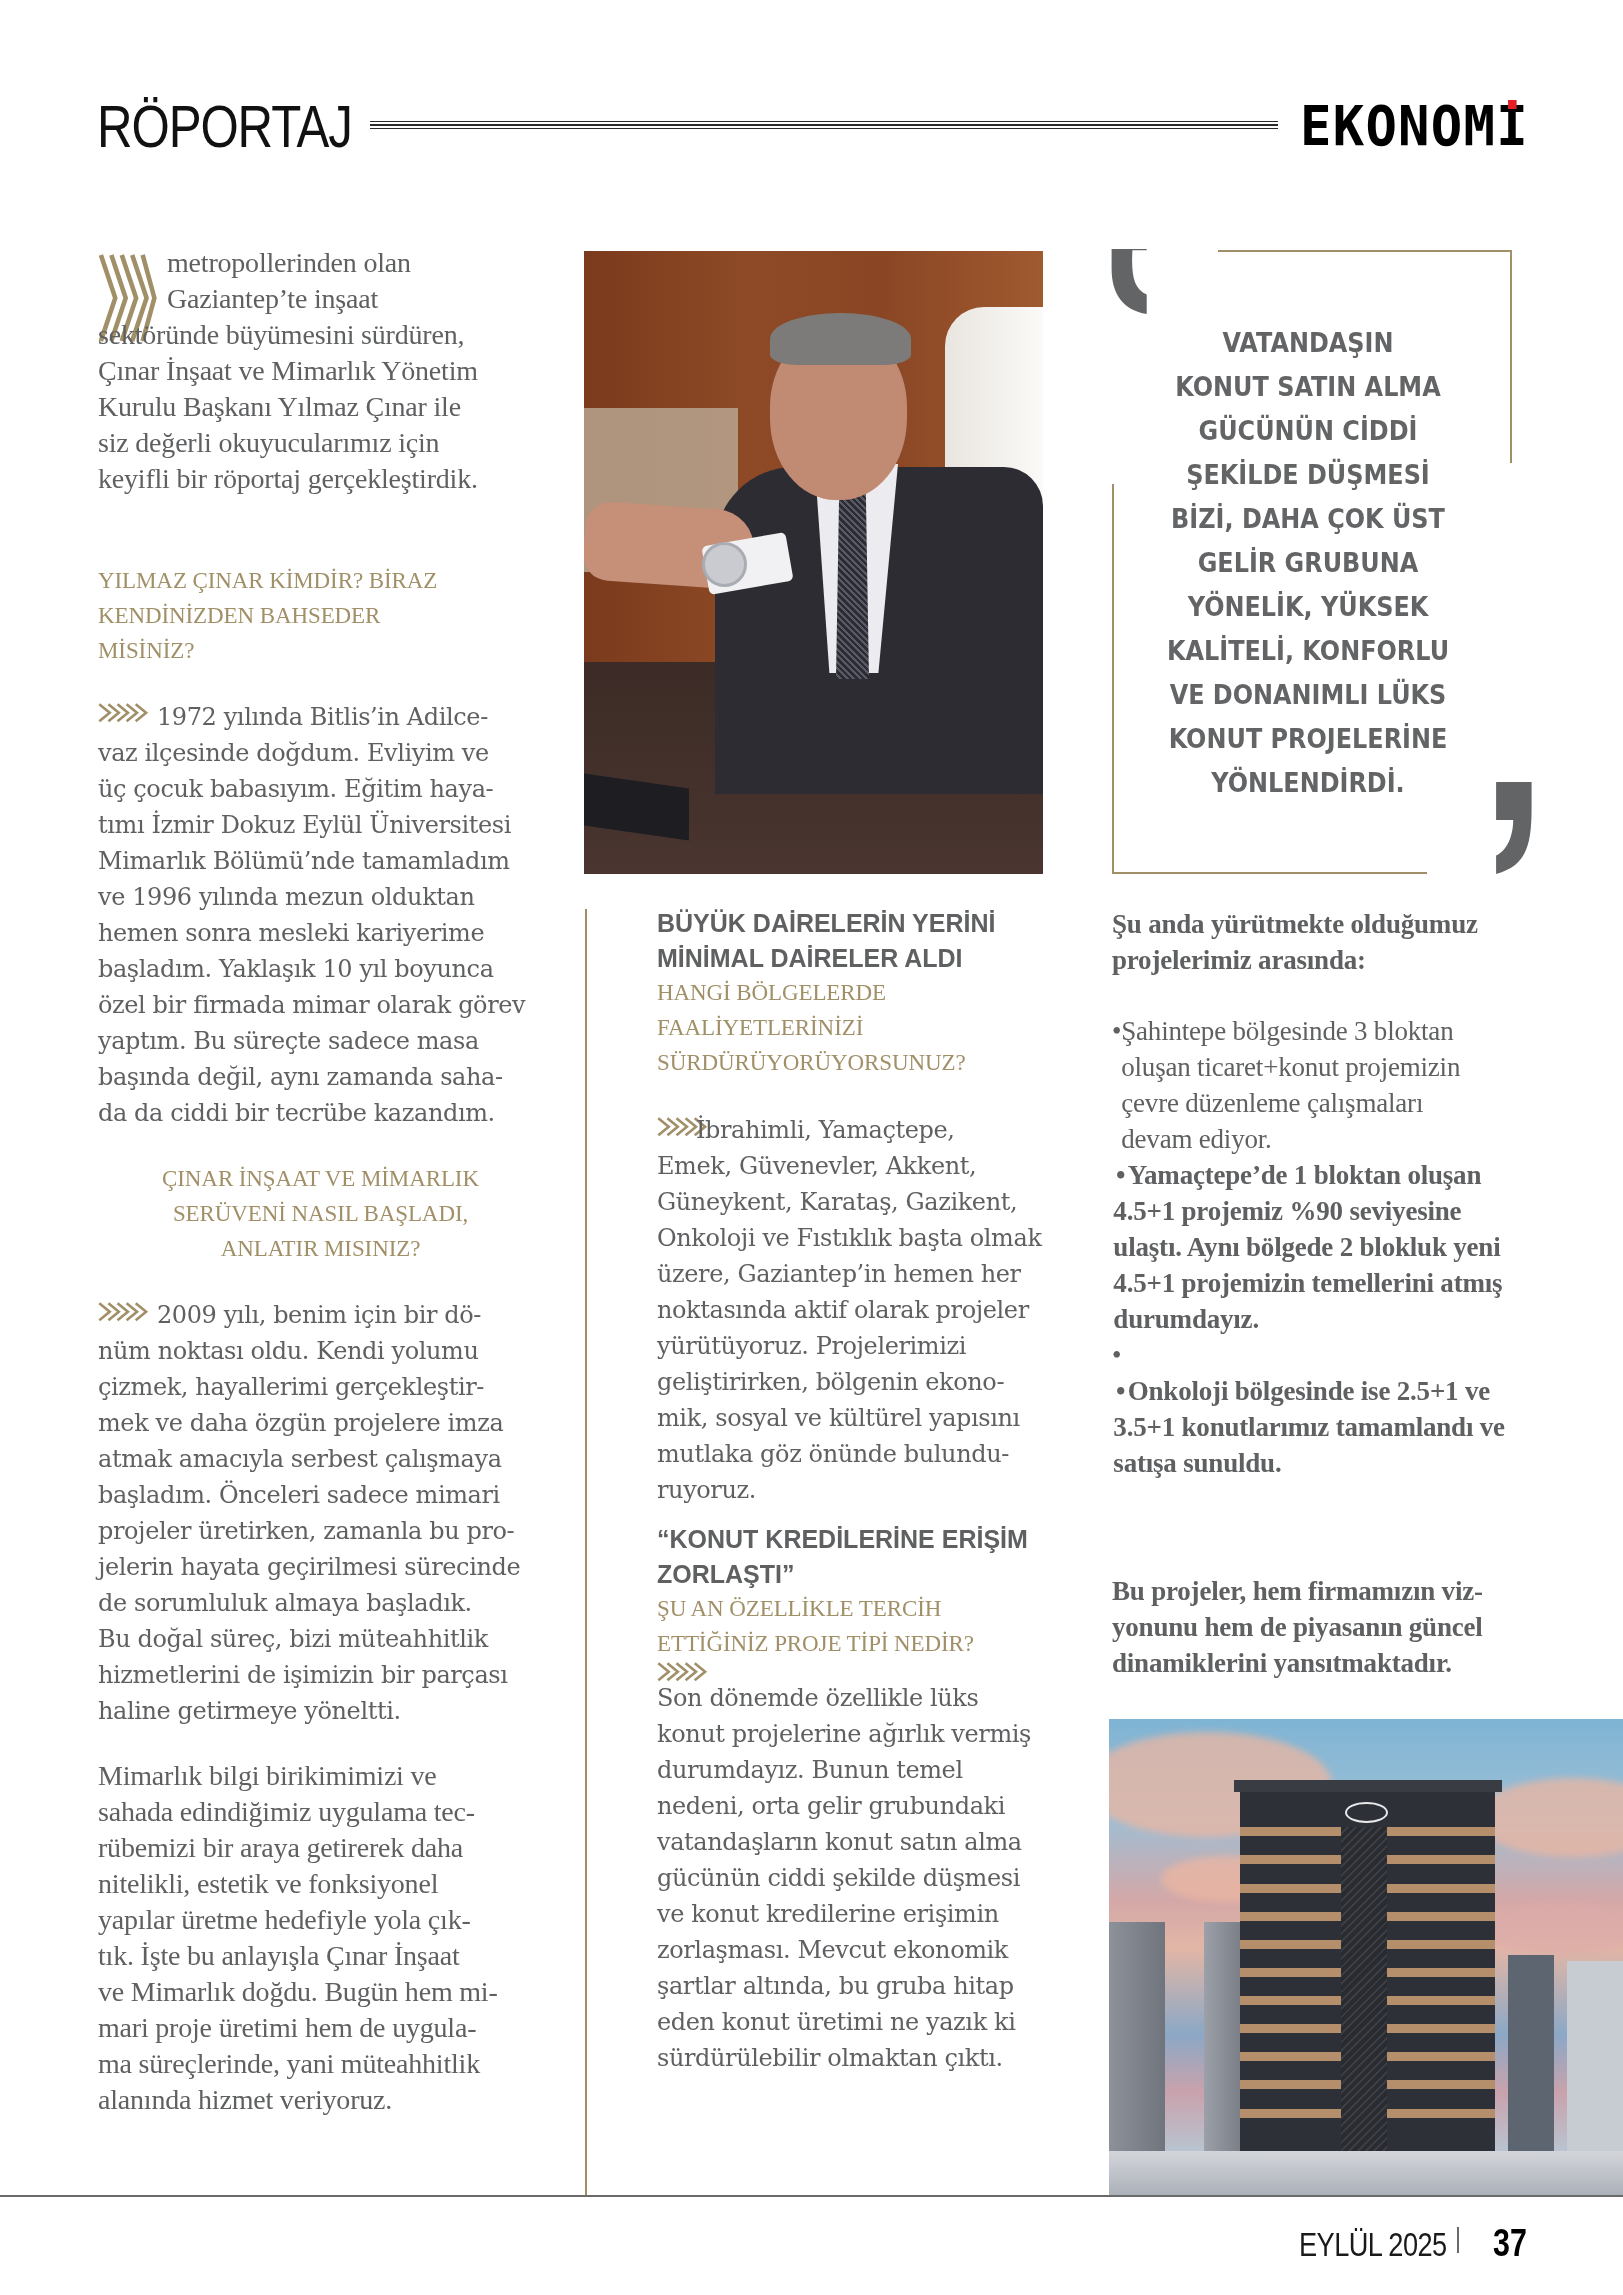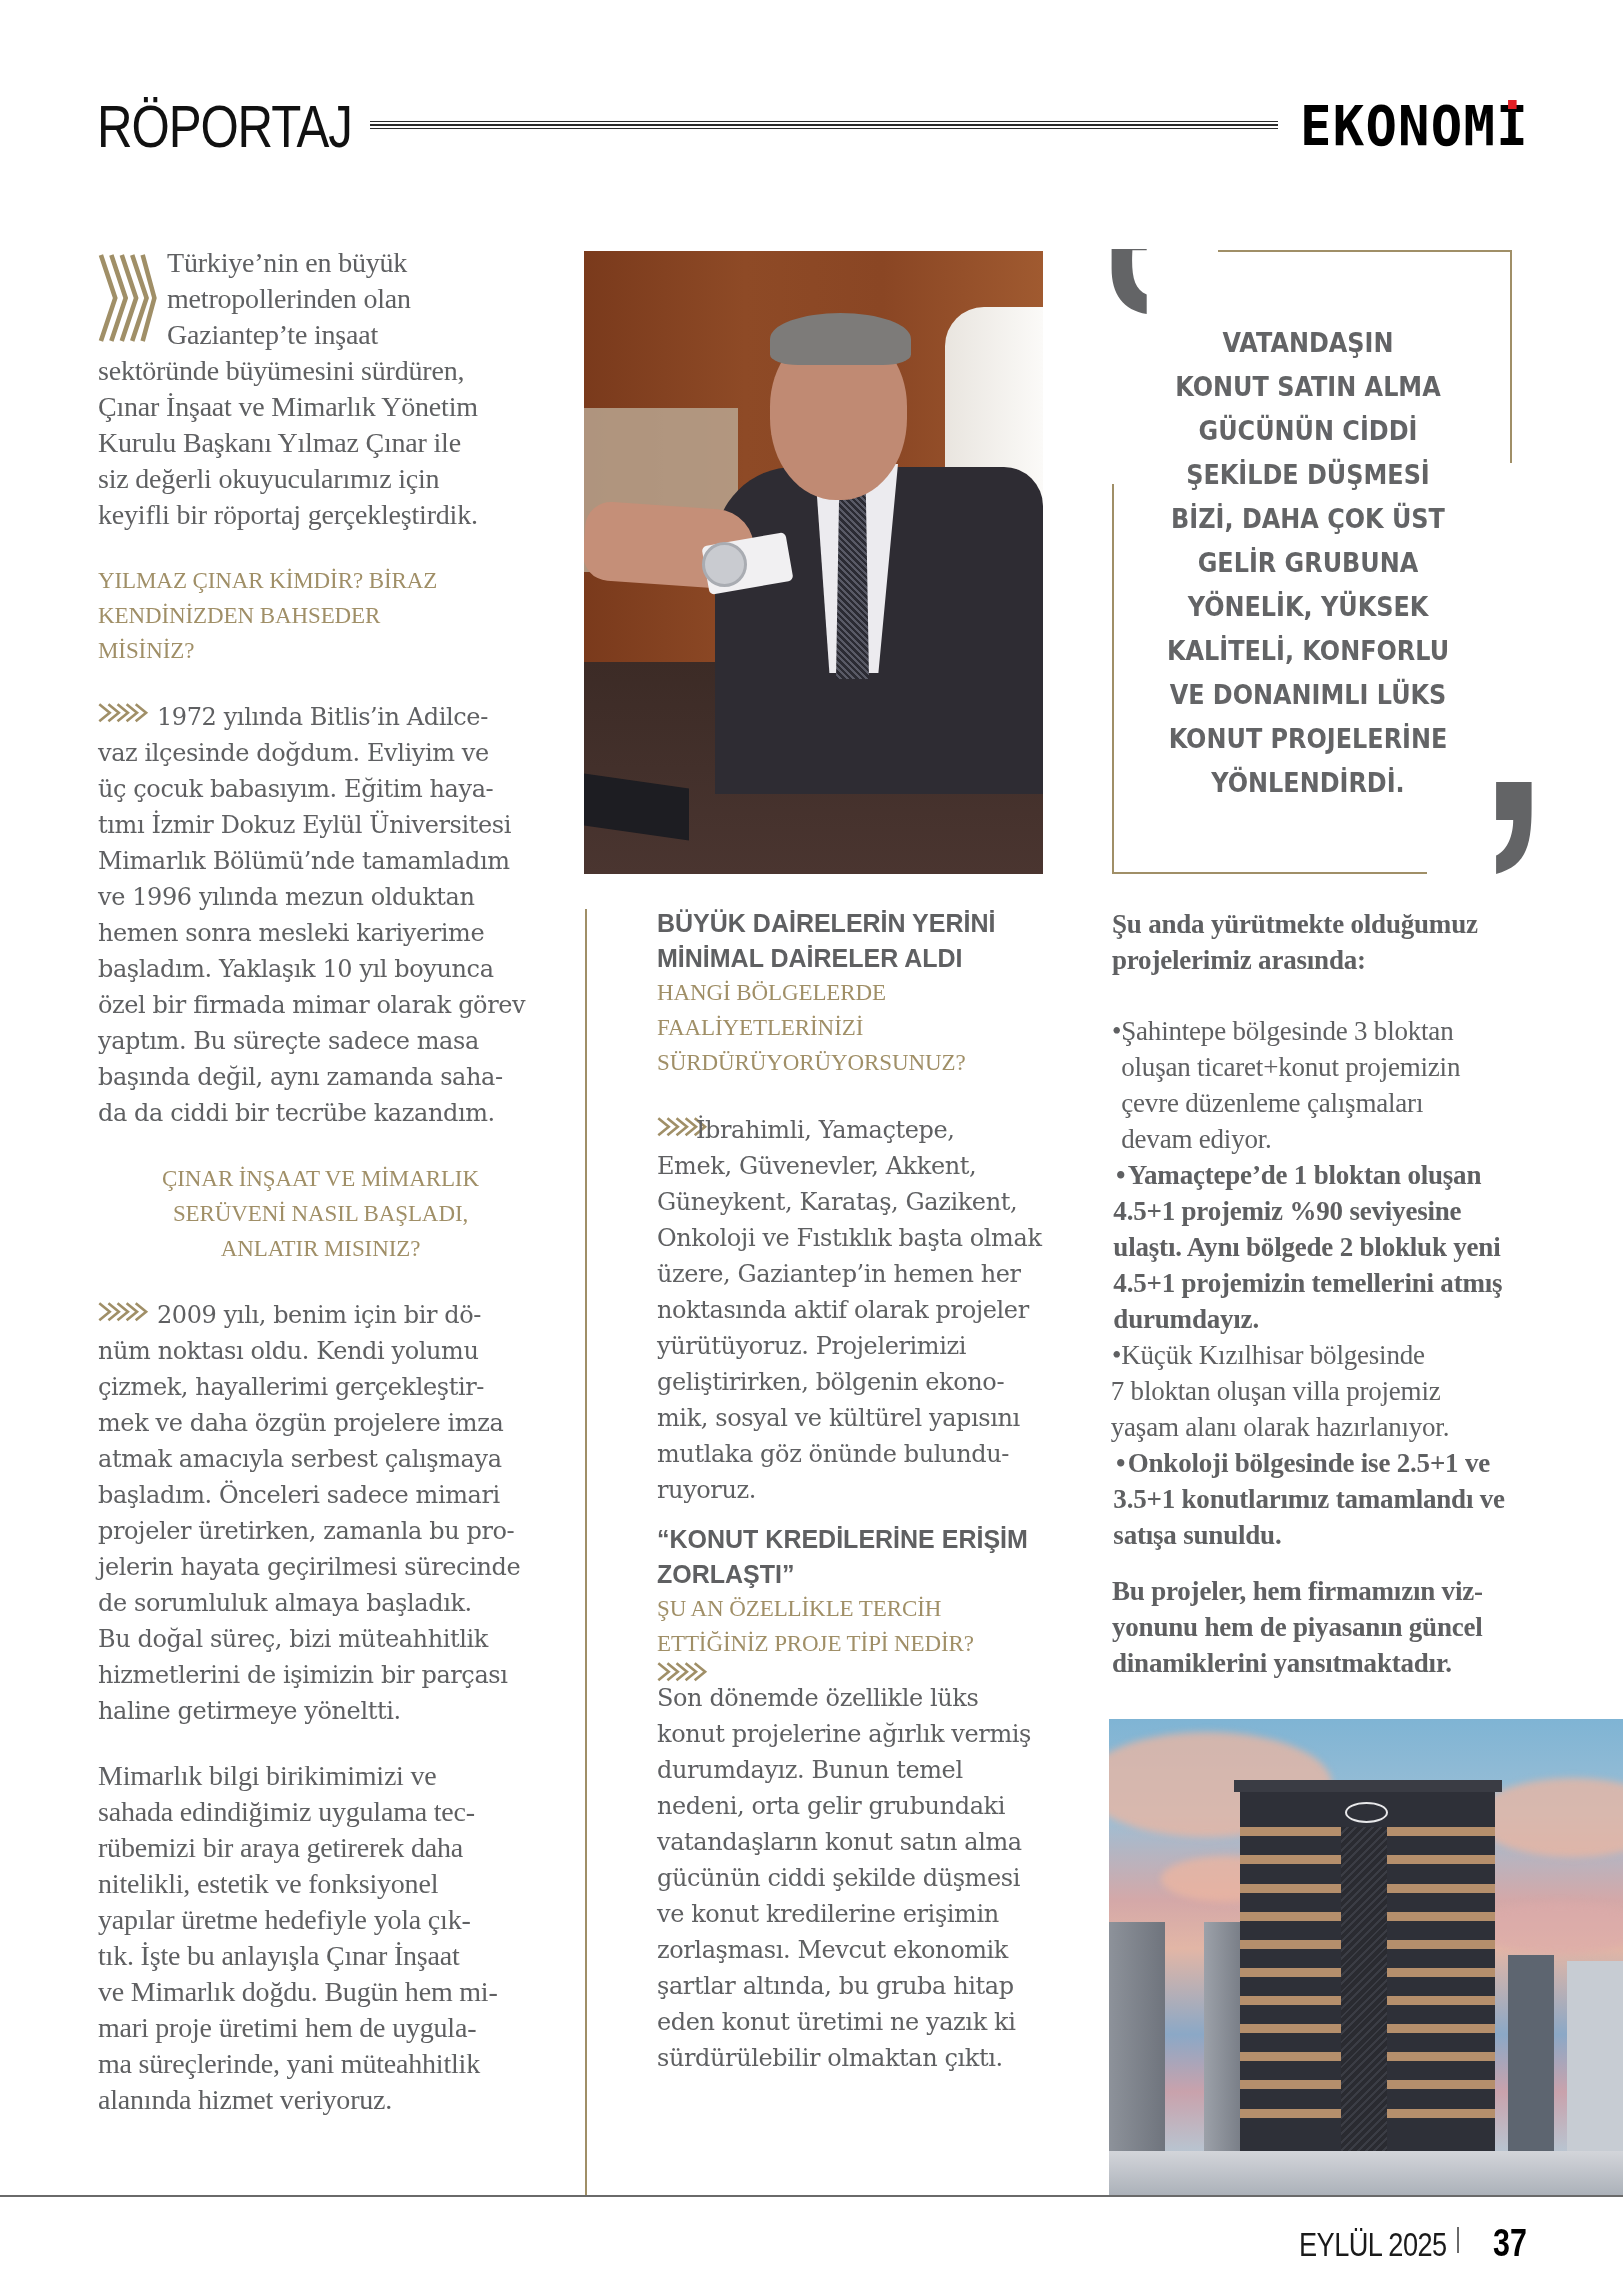--- a/index.html
+++ b/index.html
@@ -88,21 +88,20 @@
     <g fill="none" stroke="#a08f67" stroke-width="7">
       <polyline points="6,4 28,70 6,136"></polyline>
       <polyline points="22,4 44,70 22,136"></polyline>
       <polyline points="38,4 60,70 38,136"></polyline>
       <polyline points="54,4 76,70 54,136"></polyline>
       <polyline points="70,4 88,70 70,136"></polyline>
     </g>
   </svg>
 </div>
 <div class="abs body-lib" style="left:98px;top:245px;width:451px;">
-  <div style="padding-left:69px">Türkiye’nin en büyük</div>
   <div style="padding-left:69px">metropollerinden olan</div>
   <div style="padding-left:69px">Gaziantep’te inşaat</div>
   <div>sektöründe büyümesini sürdüren,</div>
   <div>Çınar İnşaat ve Mimarlık Yönetim</div>
   <div>Kurulu Başkanı Yılmaz Çınar ile</div>
   <div>siz değerli okuyucularımız için</div>
   <div>keyifli bir röportaj gerçekleştirdik.</div>
 </div>
 
 <div class="abs q-gold" style="left:98px;top:563px;width:445px;white-space:pre-line;">YILMAZ ÇINAR KİMDİR? BİRAZ
@@ -284,23 +283,20 @@
   <div style="display:flex;font-weight:700;">
     <span style="margin-left:3.9px;margin-right:2.6px;">•</span>
     <span style="white-space:pre-line;margin-left:-14.4px;text-indent:14.4px;">Yamaçtepe’de 1 bloktan oluşan
 4.5+1 projemiz %90 seviyesine
 ulaştı. Aynı bölgede 2 blokluk yeni
 4.5+1 projemizin temellerini atmış
 durumdayız.</span>
   </div>
   <div style="display:flex;">
     <span>•</span>
-    <span style="white-space:pre-line;margin-left:-10.5px;text-indent:10.5px;">Küçük Kızılhisar bölgesinde
-7 bloktan oluşan villa projemiz
-yaşam alanı olarak hazırlanıyor.</span>
   </div>
   <div style="display:flex;font-weight:700;">
     <span style="margin-left:3.9px;margin-right:2.6px;">•</span>
     <span style="white-space:pre-line;margin-left:-14.4px;text-indent:14.4px;">Onkoloji bölgesinde ise 2.5+1 ve
 3.5+1 konutlarımız tamamlandı ve
 satışa sunuldu.</span>
   </div>
 </div>
 
 <div class="abs rc" style="top:1573px;font-weight:700;white-space:pre-line;">Bu projeler, hem firmamızın viz-

